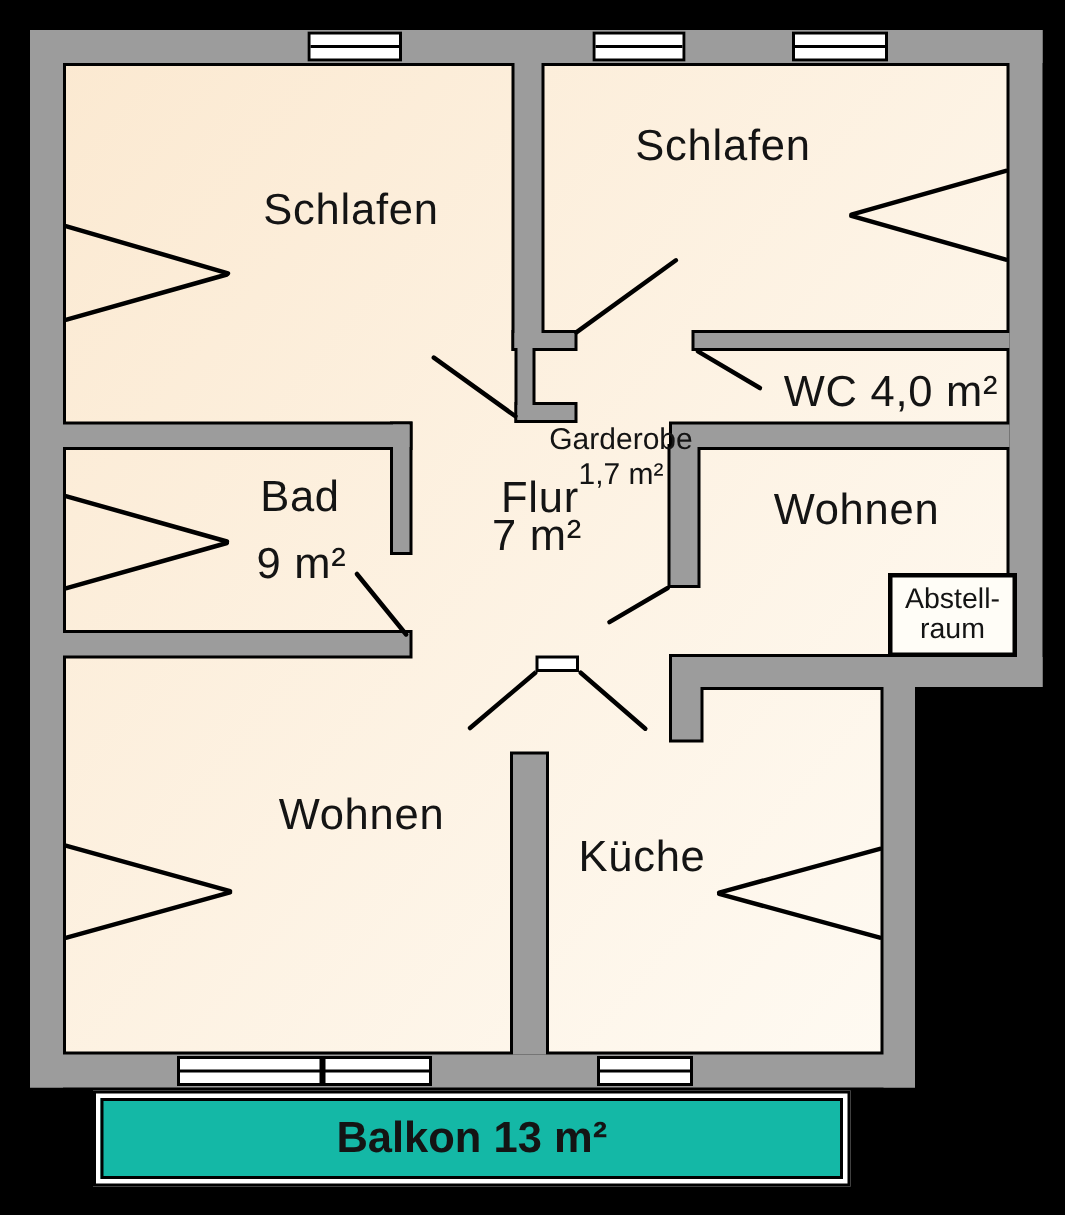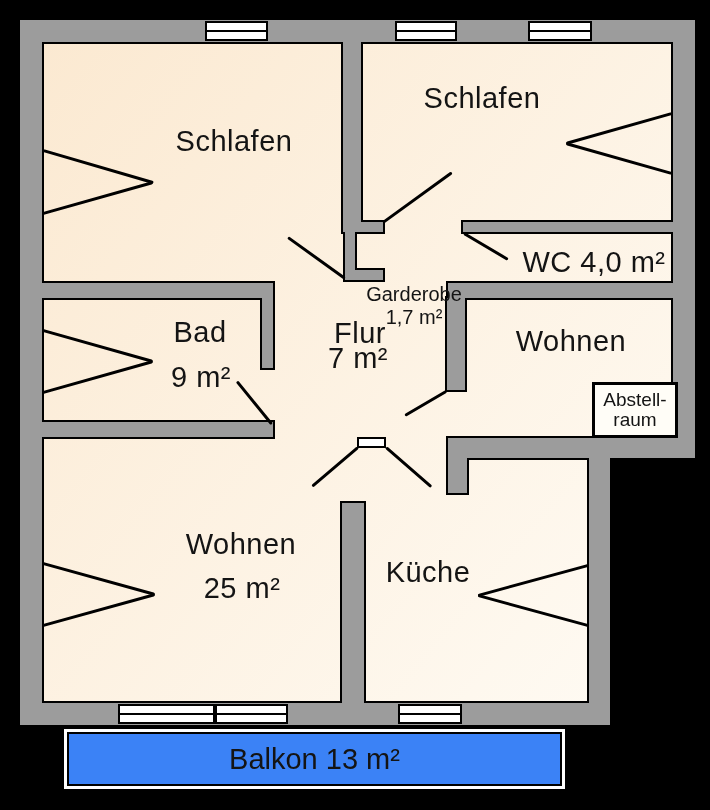--- a/index.html
+++ b/index.html
@@ -16,22 +16,22 @@
   .ln{position:absolute;height:3px;background:#000;z-index:5;border-radius:2px;}
   .door-leaf{position:absolute;background:#fff;border:2px solid #000;box-sizing:border-box;z-index:5;}
   .lbl{position:absolute;transform:translate(-50%,-50%);font-size:29px;color:#141414;
        white-space:nowrap;z-index:7;letter-spacing:0.5px;}
   .lbl.sm{font-size:20px;letter-spacing:0;margin-top:41px;}
   #abstell-box{position:absolute;left:592px;top:382px;width:86px;height:56px;background:#fffdf7;
        border:3px solid #000;box-sizing:border-box;z-index:6;display:flex;flex-direction:column;
        align-items:center;justify-content:center;font-size:19px;line-height:20px;color:#141414;}
   #balkon{position:absolute;left:62px;top:727px;width:505px;height:64px;background:#fff;
        border:2px solid #000;box-sizing:border-box;padding:3px;z-index:2;}
-  #balkon .inner{width:100%;height:100%;border:2px solid #000;box-sizing:border-box;background:#3b82f6;
-       display:flex;align-items:center;justify-content:center;font-size:29px;color:#141414;}
+  #balkon .inner{width:100%;height:100%;border:2px solid #000;box-sizing:border-box;background:#14b8a6;
+       display:flex;align-items:center;justify-content:center;font-size:29px;color:#141414;font-weight:bold;}
 </style>
 </head>
 <body>
 
 <div id="plan">
   <div id="interior" style="background: linear-gradient(130deg, rgb(251, 232, 207) 0%, rgb(255, 253, 248) 100%);"></div>
   <div id="geom">
       <div class="wo" style="left: 18px; top: 18px; width: 679px; height: 26px; background: rgb(0, 0, 0);"></div>
       <div class="wo" style="left: 18px; top: 18px; width: 26px; height: 709px; background: rgb(0, 0, 0);"></div>
       <div class="wo" style="left: 671px; top: 18px; width: 26px; height: 442px; background: rgb(0, 0, 0);"></div>
@@ -120,21 +120,20 @@
   <div class="lbl" style="left:358px;top:358px">7 m²</div>
 
   <div class="lbl" style="left:571px;top:341px">Wohnen</div>
 
   <div id="abstell-box">
     <span>Abstell-</span>
     <span>raum</span>
   </div>
 
   <div class="lbl" style="left:241px;top:544px">Wohnen</div>
-  <div class="lbl" style="left:242px;top:588px">25 m²</div>
 
   <div class="lbl" style="left:428px;top:572px">Küche</div>
 
   <div id="balkon">
     <div class="inner">
       <span>Balkon 13 m²</span>
     </div>
   </div>
 </div>
 

